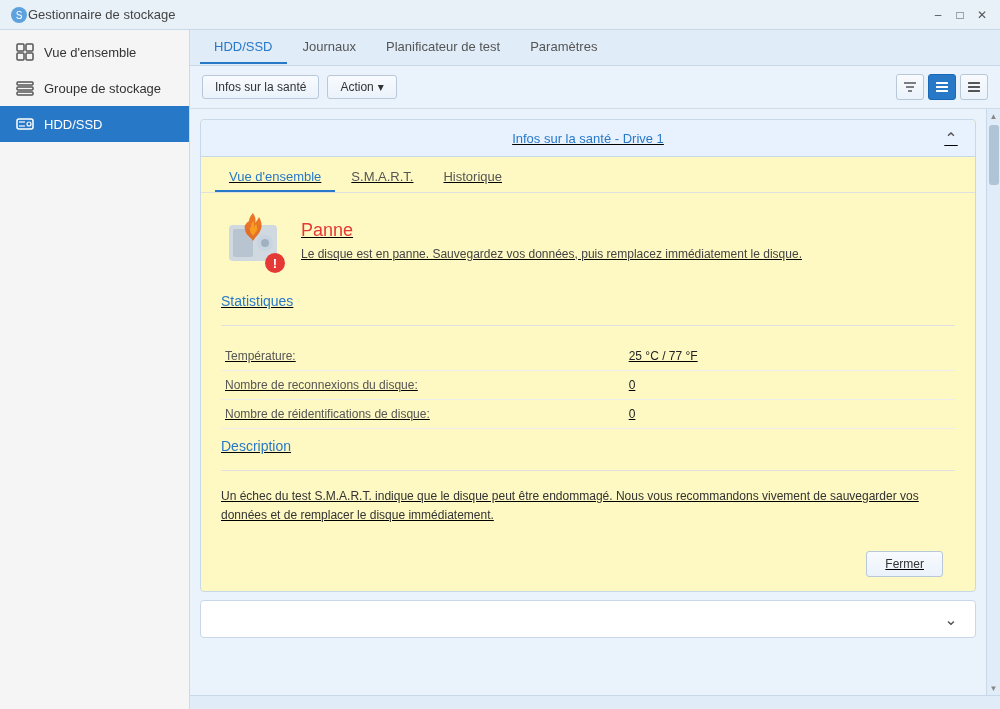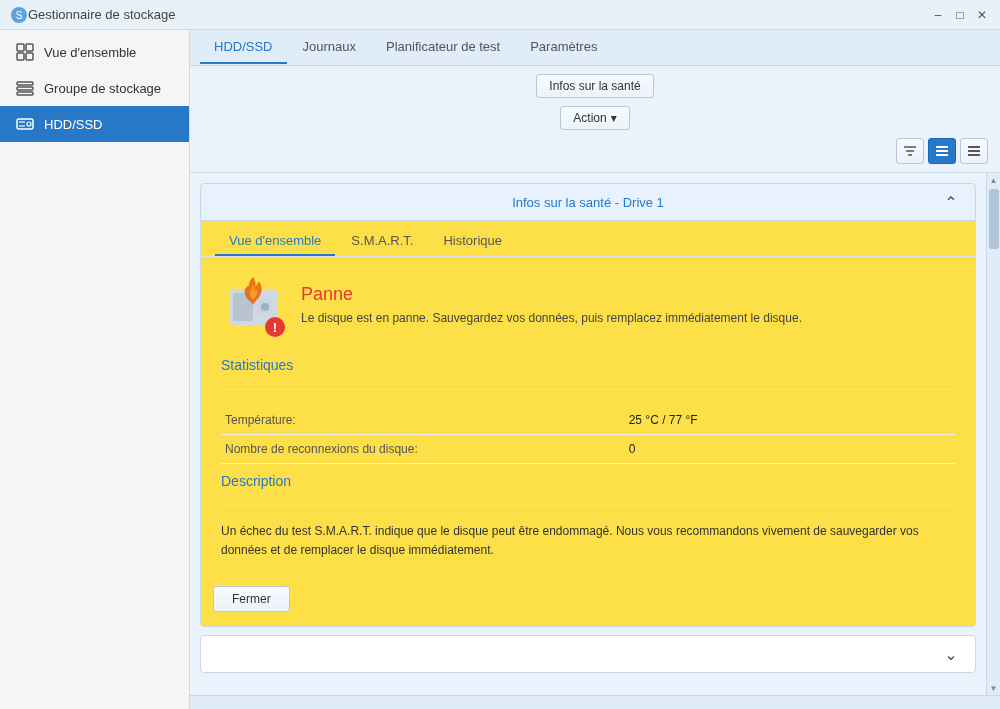--- a/index.html
+++ b/index.html
@@ -126,21 +126,20 @@
 
     
     .toolbar {
       display: flex;
       align-items: center;
       padding: 8px 12px;
       background: #eaf2fb;
       border-bottom: 1px solid #d0dce8;
       gap: 8px;
       flex-shrink: 0;
-      flex-direction: column;
     }
     .toolbar-btn {
       padding: 4px 12px;
       border: 1px solid #b8c8d8;
       background: linear-gradient(to bottom, #f8fbfe, #eaf2fb);
       border-radius: 3px;
       cursor: pointer;
       font-size: 12px;
       color: #333;
       display: flex;
@@ -174,24 +173,25 @@
     
     .main-scroll {
       flex: 1;
       overflow-y: auto;
       padding: 10px;
       position: relative;
     }
 
     
     .drive-panel {
-      background: #fde047;
+      background: #fef9c3;
       border: 1px solid #c8d8e8;
       border-radius: 4px;
       margin-bottom: 8px;
+      text-decoration: underline;
     }
     .drive-panel-header {
       background: #e8f2fe;
       border-bottom: 1px solid #c8d8e8;
       padding: 8px 14px;
       display: flex;
       align-items: center;
       justify-content: space-between;
       border-radius: 4px 4px 0 0;
     }
@@ -334,23 +334,23 @@
 
     
     .divider {
       border: none;
       border-top: 1px solid #e0e0e0;
       margin: 16px 0;
     }
 
     
     .panel-footer {
-      padding: 10px 12px 14px;
-      display: flex;
-      justify-content: flex-start;
+      padding: 10px 32px 14px;
+      display: flex;
+      justify-content: flex-end;
     }
     .close-btn {
       padding: 5px 18px;
       border: 1px solid #b8c8d8;
       background: linear-gradient(to bottom, #f8fbfe, #eaf2fb);
       border-radius: 3px;
       cursor: pointer;
       font-size: 12px;
       color: #333;
     }
@@ -567,20 +567,24 @@
             <table class="stats-table">
               <tbody>
                 <tr>
                   <td>Température:</td>
                   <td>25 °C / 77 °F</td>
                 </tr>
                 <tr>
                   <td>Nombre de reconnexions du disque:</td>
                   <td>0</td>
                 </tr>
+                <tr>
+                  <td>Nombre de réidentifications de disque:</td>
+                  <td>0</td>
+                </tr>
               </tbody>
             </table>
 
             <div class="description-section">
               <div class="section-title">Description</div>
               <hr class="divider">
               <p>Un échec du test S.M.A.R.T. indique que le disque peut être endommagé. Nous vous recommandons vivement de sauvegarder vos données et de remplacer le disque immédiatement.</p>
             </div>
 
           </div>

